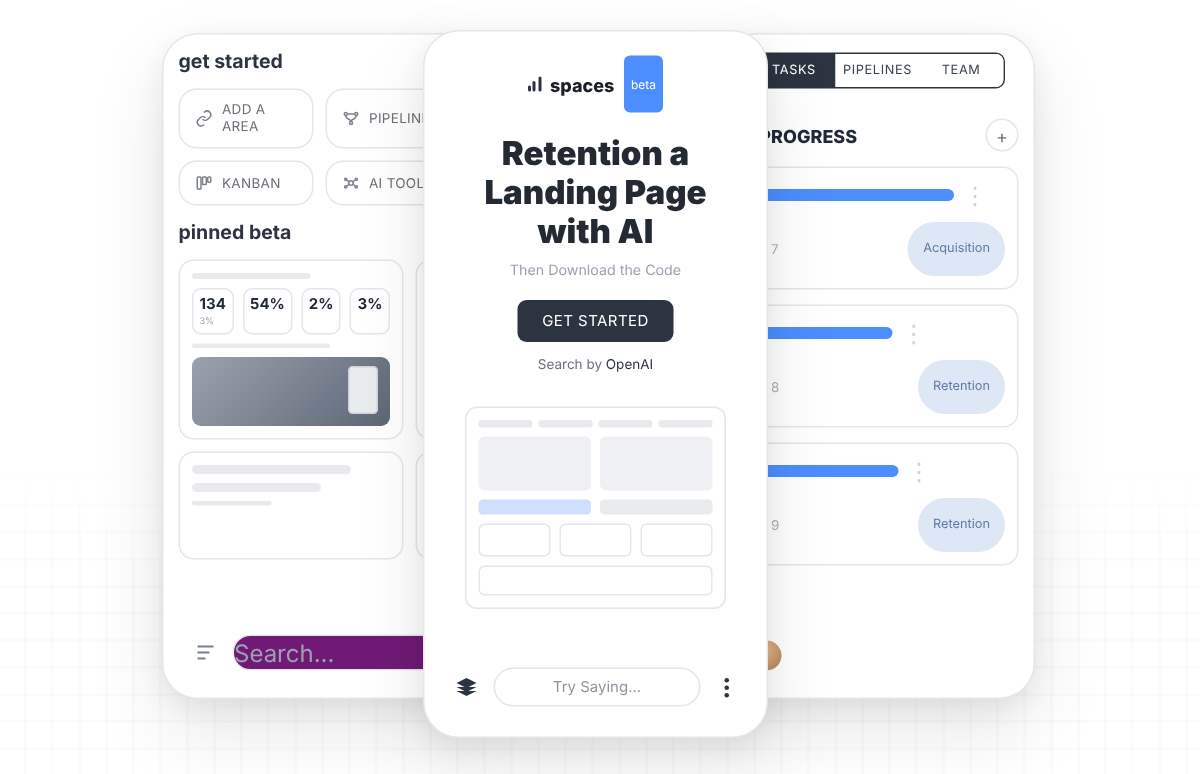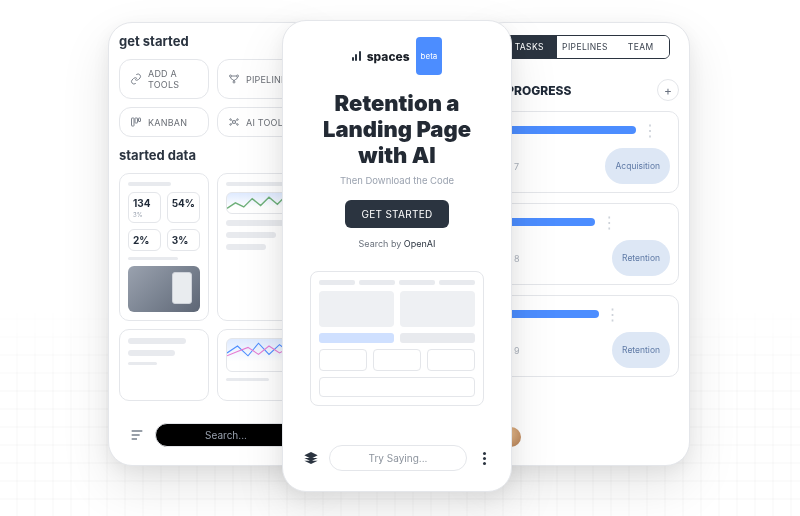--- a/index.html
+++ b/index.html
@@ -70,41 +70,41 @@
   }
   .pill .mini-icon{width:12px;height:12px;color:#7c828c;flex:none}
   .cards{display:grid;grid-template-columns:1fr 1fr;gap:8px;align-content:start}
   .card{
     border:1px solid var(--line);border-radius:10px;background:#fff;padding:8px;
     display:flex;flex-direction:column;gap:6px;min-height:88px
   }
   .skeleton{background:#e8eaee;border-radius:4px;height:6px}
   .skeleton.sm{height:4px}
   .skeleton.thin{height:3px}
-  .miniKPIs{display:grid;grid-template-columns:1fr 1fr;gap:6px}
+  .miniKPIs{display:grid;grid-template-columns:1fr 1fr 1fr 1fr;gap:6px}
   .kpi{border:1px solid var(--line);border-radius:6px;padding:4px;display:flex;flex-direction:column;gap:2px}
   .kpi .val{font-size:10px;font-weight:700}
   .kpi .sub{font-size:6px;color:var(--muted)}
   .spark{
     height:22px;border:1px solid var(--line);border-radius:6px;
     background:
       linear-gradient(180deg,rgba(76,141,255,.18),rgba(76,141,255,0) 70%);
     position:relative;overflow:hidden
   }
   .spark svg{position:absolute;inset:0}
   .thumb{height:46px;border-radius:6px;background:linear-gradient(135deg,#9aa2af,#5d6675);position:relative;overflow:hidden}
   .thumb:after{content:"";position:absolute;inset:auto 8px 8px auto;width:18px;height:30px;border-radius:3px;background:#e9ecef;border:1px solid #cfd3da}
   .left-bottom{
     position:absolute;left:10px;right:10px;bottom:8px;display:flex;align-items:center;gap:10px
   }
   .menu-icon{width:16px;height:16px;color:#77808c}
   .search{
-    flex:1;display:flex;align-items:center;justify-content:center;
-    height:24px;border-radius:999px;border:1px solid var(--line);background:#000000;
-    font-size:10px;color:var(--muted);
+    flex:1;display:flex;align-items:center;justify-content:flex-start;
+    height:24px;border-radius:999px;border:1px solid var(--line);background:#701a75;
+    font-size:16px;color:var(--muted);
   }
 
   
   .tabs{
     display:flex;border:1px solid #2b3440;border-radius:6px;overflow:hidden;margin:2px auto 4px;width:90%
   }
   .tab{
     flex:1;text-align:center;padding:6px 0;font-size:8.5px;letter-spacing:.4px;background:#fff;color:#3a424e
   }
   .tab.active{background:#2b3440;color:#fff}
@@ -190,21 +190,21 @@
   <div class="phone left">
     <div class="inner">
       <div class="section-title">get started</div>
 
       <div class="pill-grid">
         <div class="pill">
           <svg class="mini-icon" viewBox="0 0 24 24" fill="none" stroke="currentColor" stroke-width="2">
               <path d="M10 13a5 5 0 0 0 7 0l3-3a5 5 0 0 0-7-7l-1 1"></path>
               <path d="M14 11a5 5 0 0 0-7 0l-3 3a5 5 0 0 0 7 7l1-1"></path>
             </svg>
-          <span>ADD A TOOLS</span>
+          <span>ADD A AREA</span>
         </div>
         <div class="pill">
           <svg class="mini-icon" viewBox="0 0 24 24" fill="none" stroke="currentColor" stroke-width="2">
               <circle cx="5" cy="6" r="2"></circle>
               <circle cx="19" cy="6" r="2"></circle>
               <circle cx="12" cy="18" r="2"></circle>
               <path d="M7 6h10M5 8c0 6 7 4 7 8M19 8c0 6-7 4-7 8"></path>
             </svg>
           <span>PIPELINES</span>
         </div>
@@ -222,21 +222,21 @@
               <circle cx="5" cy="7" r="1.5"></circle>
               <circle cx="19" cy="7" r="1.5"></circle>
               <circle cx="5" cy="17" r="1.5"></circle>
               <circle cx="19" cy="17" r="1.5"></circle>
               <path d="M6.5 8 10 11M17.5 8 14 11M6.5 16 10 13M17.5 16 14 13"></path>
             </svg>
           <span>AI TOOLS</span>
         </div>
       </div>
 
-      <div class="section-title">started data</div>
+      <div class="section-title">pinned beta</div>
 
       <div class="cards">
 
         <div class="card">
           <div class="skeleton sm" style="width:60%"></div>
           <div class="miniKPIs">
             <div class="kpi">
                 <span class="val">134</span>
                 <span class="sub">3%</span>
               </div>

